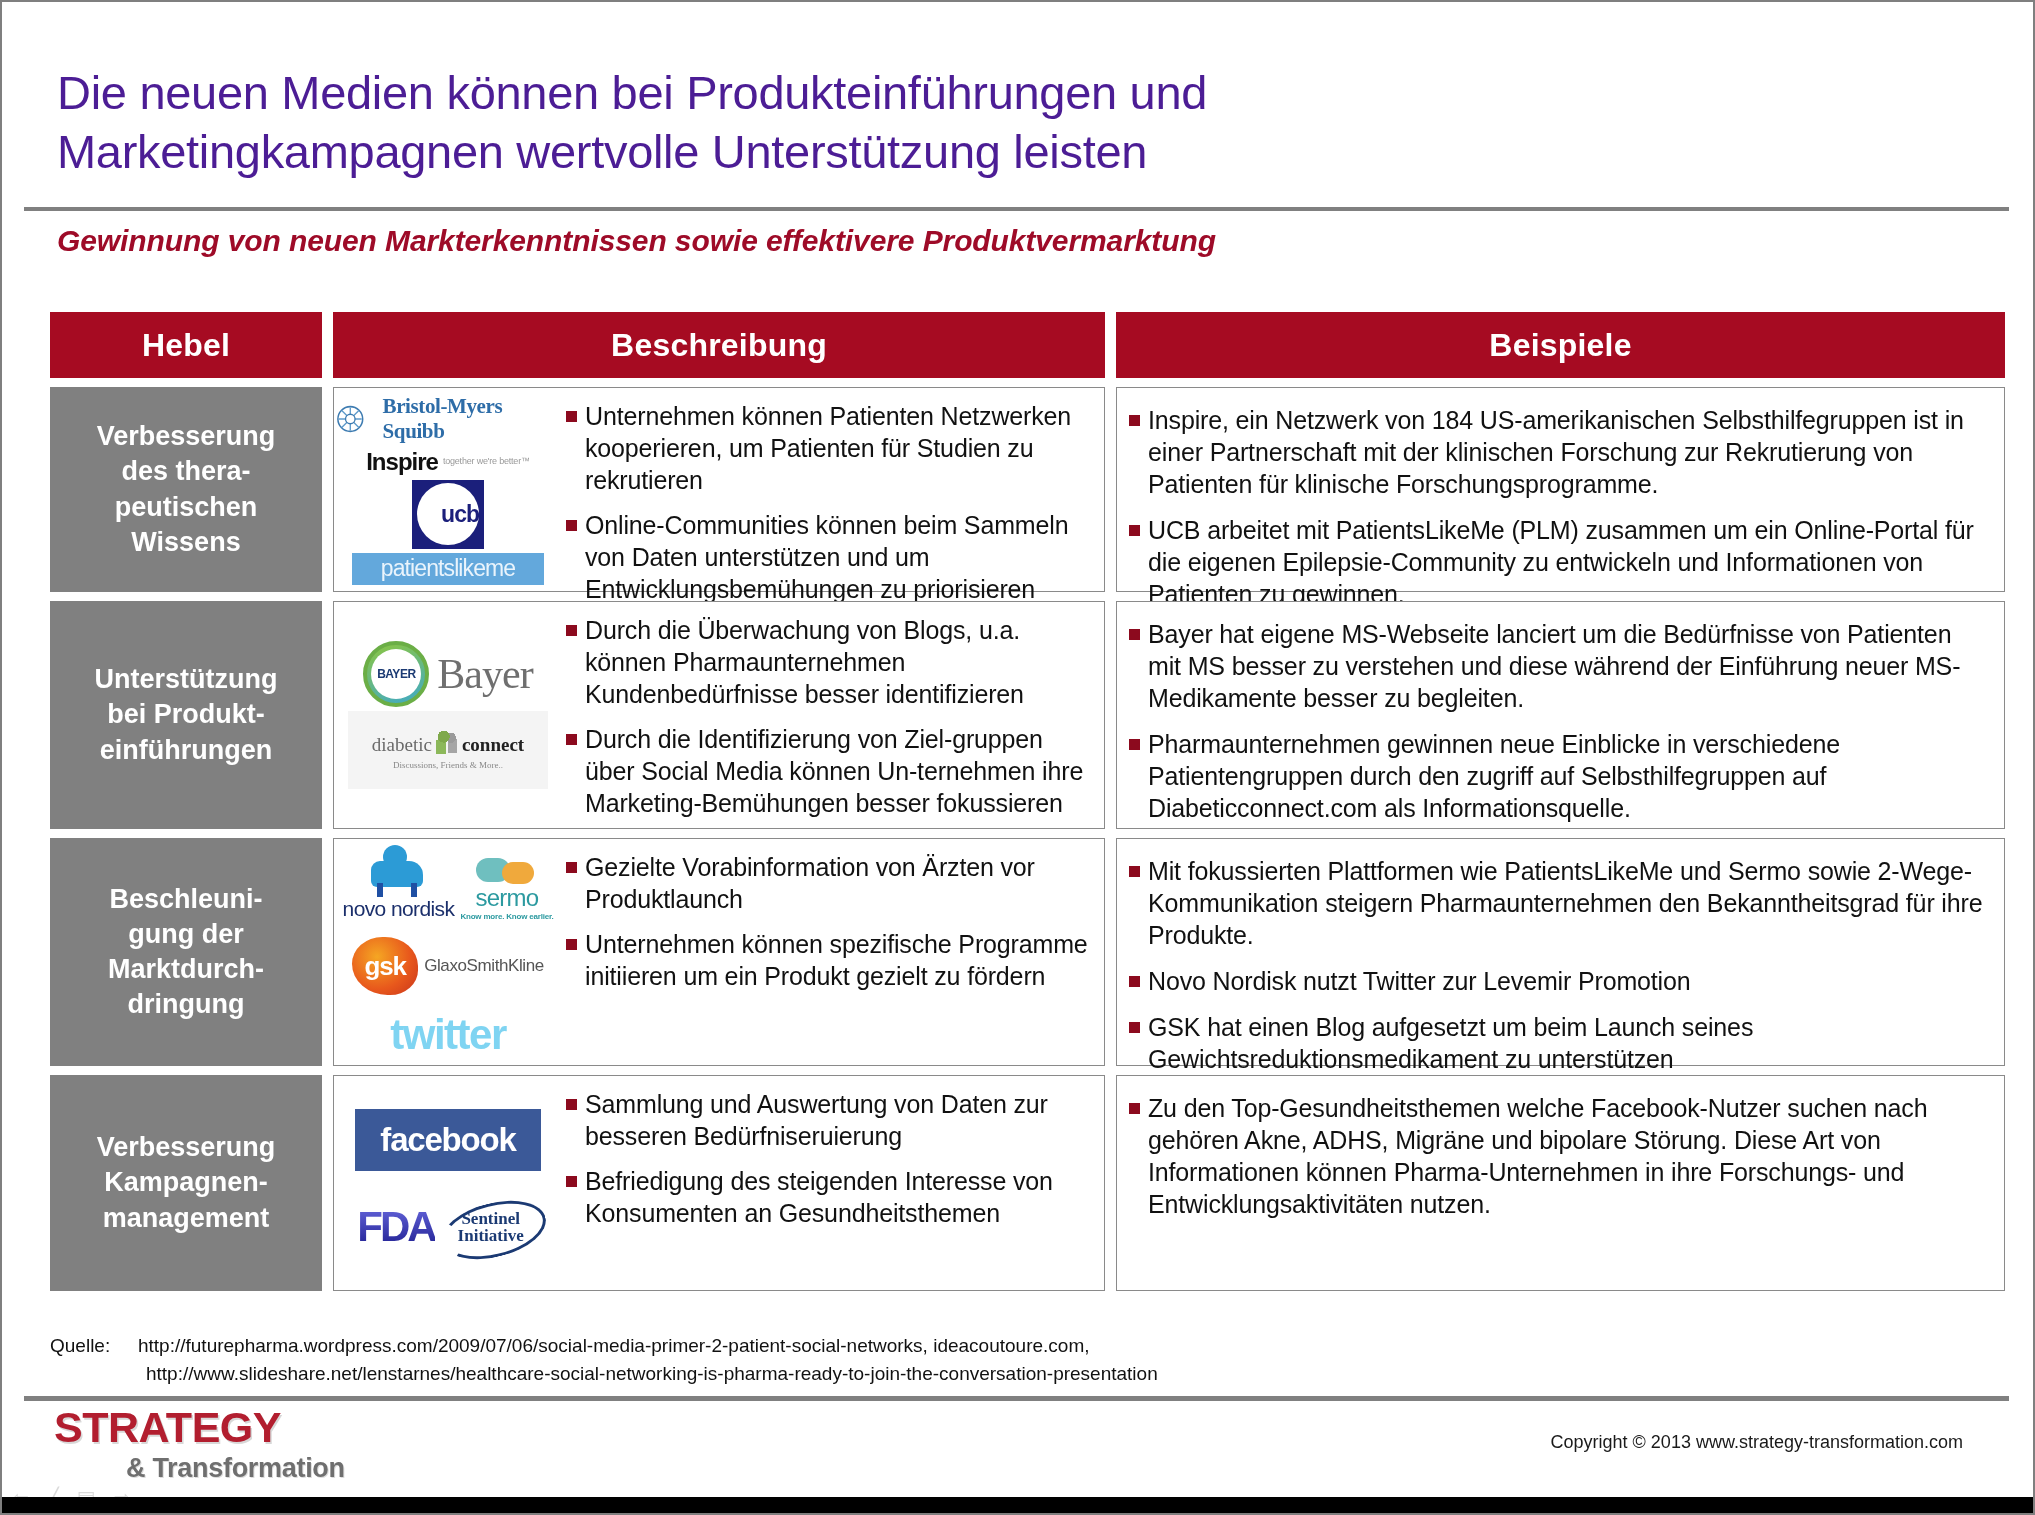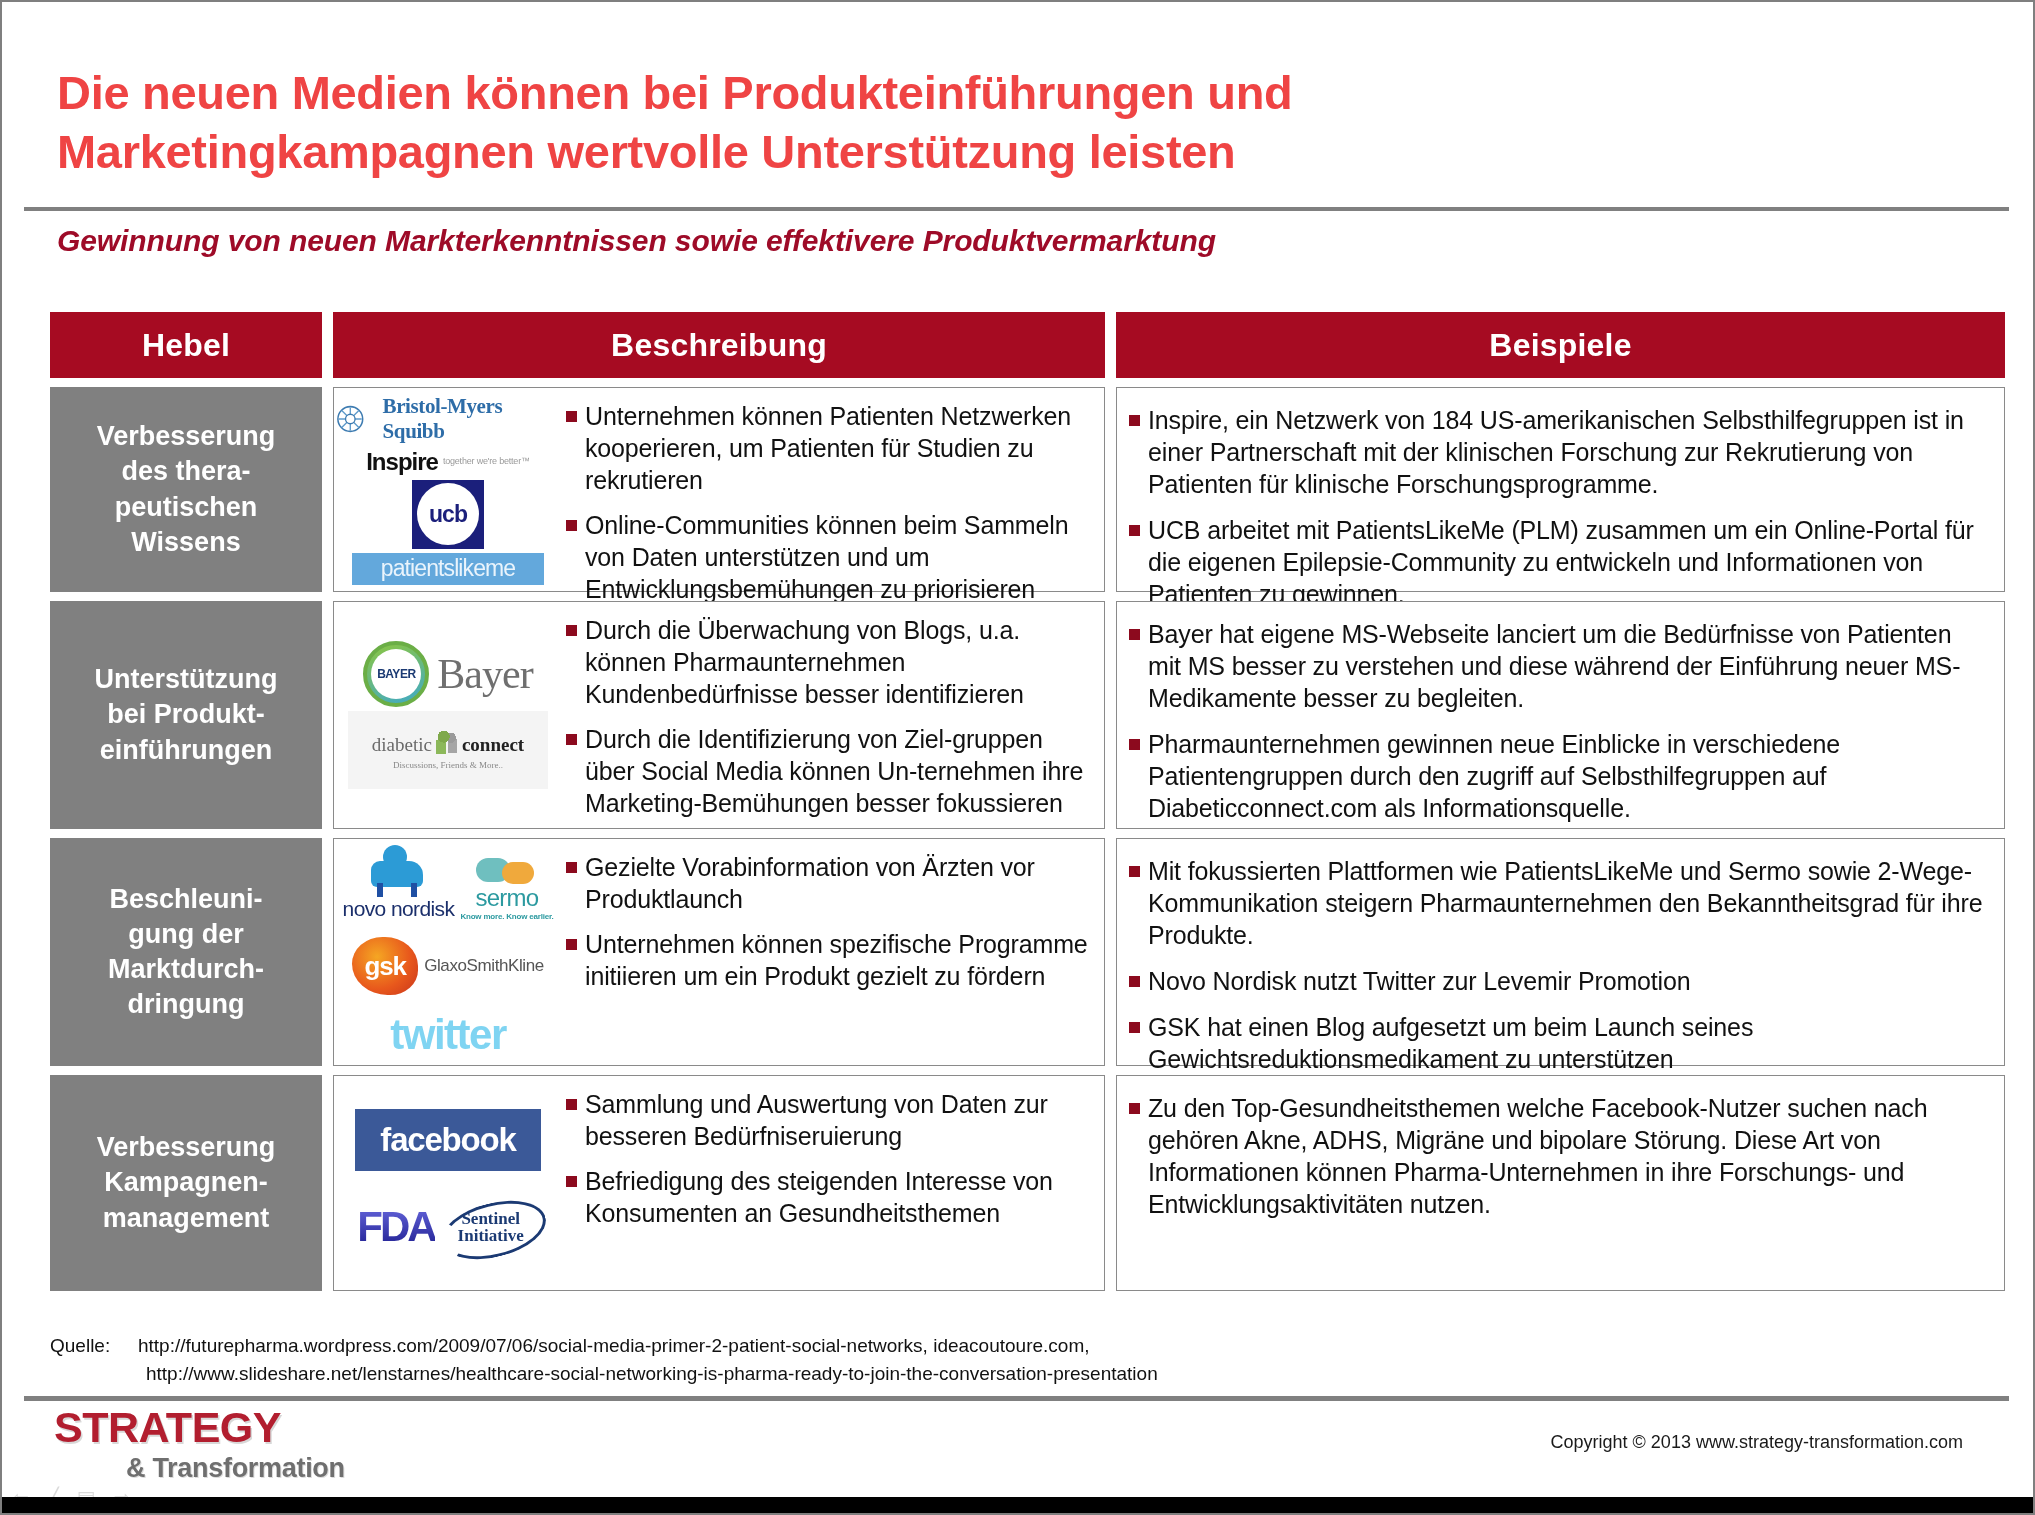--- a/index.html
+++ b/index.html
@@ -7,21 +7,21 @@
   body{
     width:2035px;height:1515px;position:relative;overflow:hidden;
     font-family:"Liberation Sans","DejaVu Sans",sans-serif;
     -webkit-font-smoothing:antialiased;
   }
   .slide{position:absolute;inset:0;background:#fff;border:2px solid #7f7f7f;box-sizing:border-box;}
 
   
   .title-block{position:absolute;left:55px;top:62px;width:1860px;}
   .title-line{
-    font-size:47px;font-weight:bold;color:#ef4444;line-height:1.25;
+    font-size:47px;font-weight:normal;color:#4c1d95;line-height:1.25;
     letter-spacing:-0.3px;white-space:nowrap;
   }
   .title-rule{
     position:absolute;left:22px;top:205px;width:1985px;height:4px;background:#808080;
   }
   .subtitle{
     position:absolute;left:55px;top:222px;width:1900px;
     font-size:30px;font-weight:bold;font-style:italic;color:#9E0B28;
     letter-spacing:-0.1px;white-space:nowrap;
   }
@@ -65,21 +65,21 @@
     font-size:25px;line-height:1.28;color:#111;letter-spacing:-0.15px;
   }
   .bsp-inner{padding:16px 14px 10px 12px;}
   .bsp-inner .bul{margin-bottom:14px;}
   .bms-wrap{display:flex;align-items:center;gap:18px;}
   .bms-txt{font-family:"Liberation Serif","DejaVu Serif",serif;color:#2E6DA8;font-size:21px;font-weight:bold;letter-spacing:-0.4px;}
   .inspire-wrap{display:flex;align-items:center;gap:5px;}
   .inspire-txt{font-size:24px;font-weight:bold;color:#111;letter-spacing:-1px;}
   .inspire-tag{font-size:9px;color:#9a9a9a;letter-spacing:-0.2px;padding-bottom:3px;}
   .ucb-box{width:72px;height:72px;background:#1B1F7B;display:flex;align-items:center;justify-content:center;position:relative;}
-  .ucb-circ{width:62px;height:62px;border-radius:50%;background:#fff;display:flex;align-items:center;justify-content:center;}
+  .ucb-circ{width:62px;height:62px;border-radius:50%;background:#fff;display:flex;align-items:center;justify-content:flex-end;}
   .ucb-txt{color:#1B1F7B;font-size:23px;font-weight:bold;letter-spacing:-1px;}
   .plm{width:192px;height:34px;background:#63A8DC;display:flex;align-items:center;justify-content:center;}
   .plm span{color:#eaf4fc;font-size:23px;letter-spacing:-0.9px;}
 
   .bayer-wrap{display:flex;align-items:center;gap:8px;}
   .bayer-cross{width:66px;height:66px;border-radius:50%;border:4px solid #6BAE46;
     box-sizing:border-box;display:flex;align-items:center;justify-content:center;position:relative;
     background:linear-gradient(160deg,#8cc63f 0%,#3fa9c9 100%);}
   .bayer-cross::after{content:"";position:absolute;inset:4px;border-radius:50%;background:#fff;}
   .bayer-cross i{position:relative;z-index:2;font-style:normal;font-size:12px;font-weight:bold;color:#1B3A73;letter-spacing:-0.5px;}

